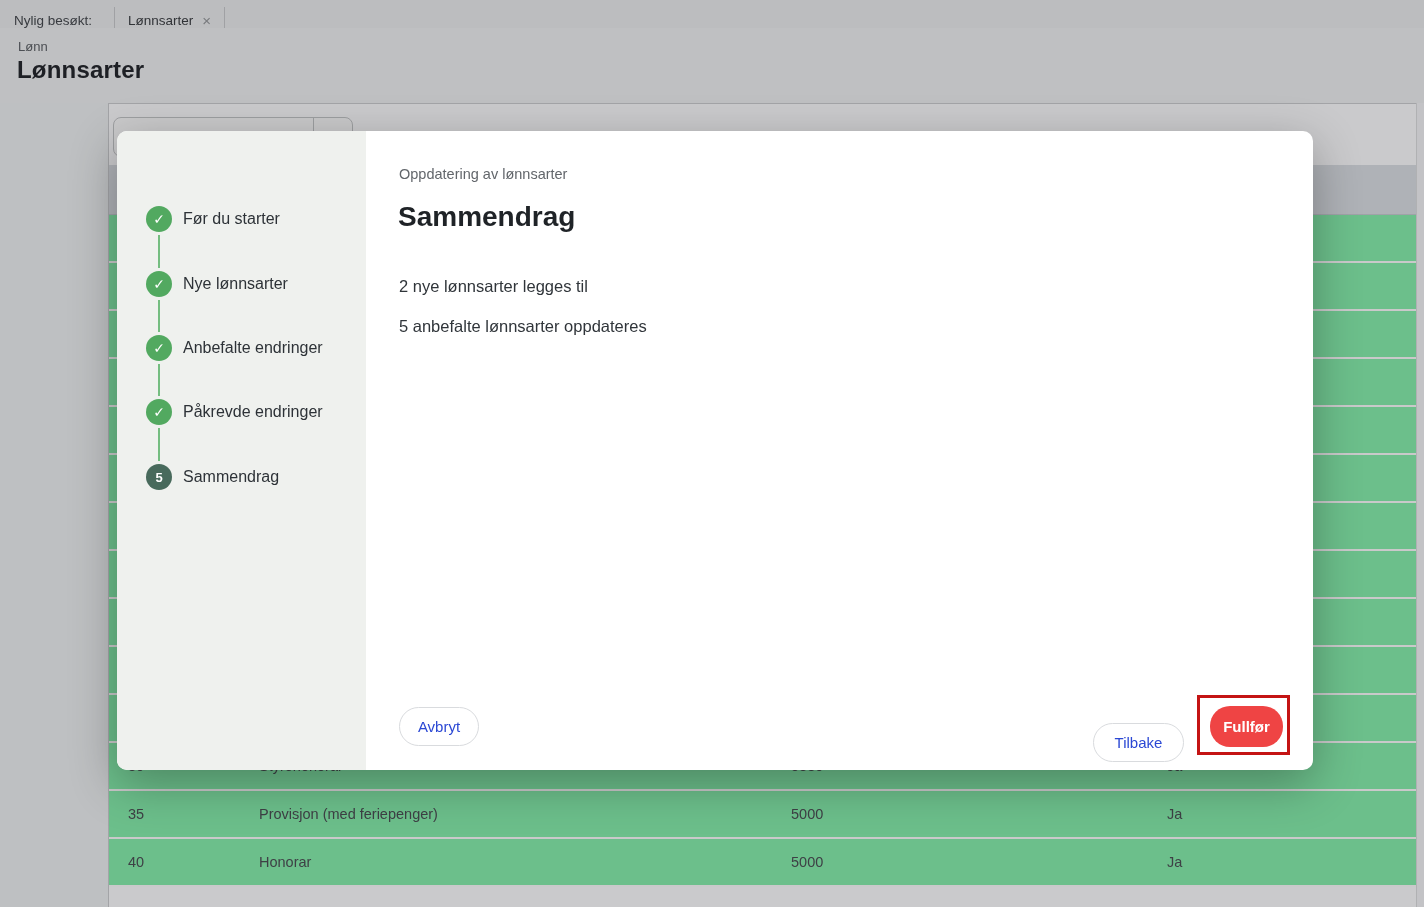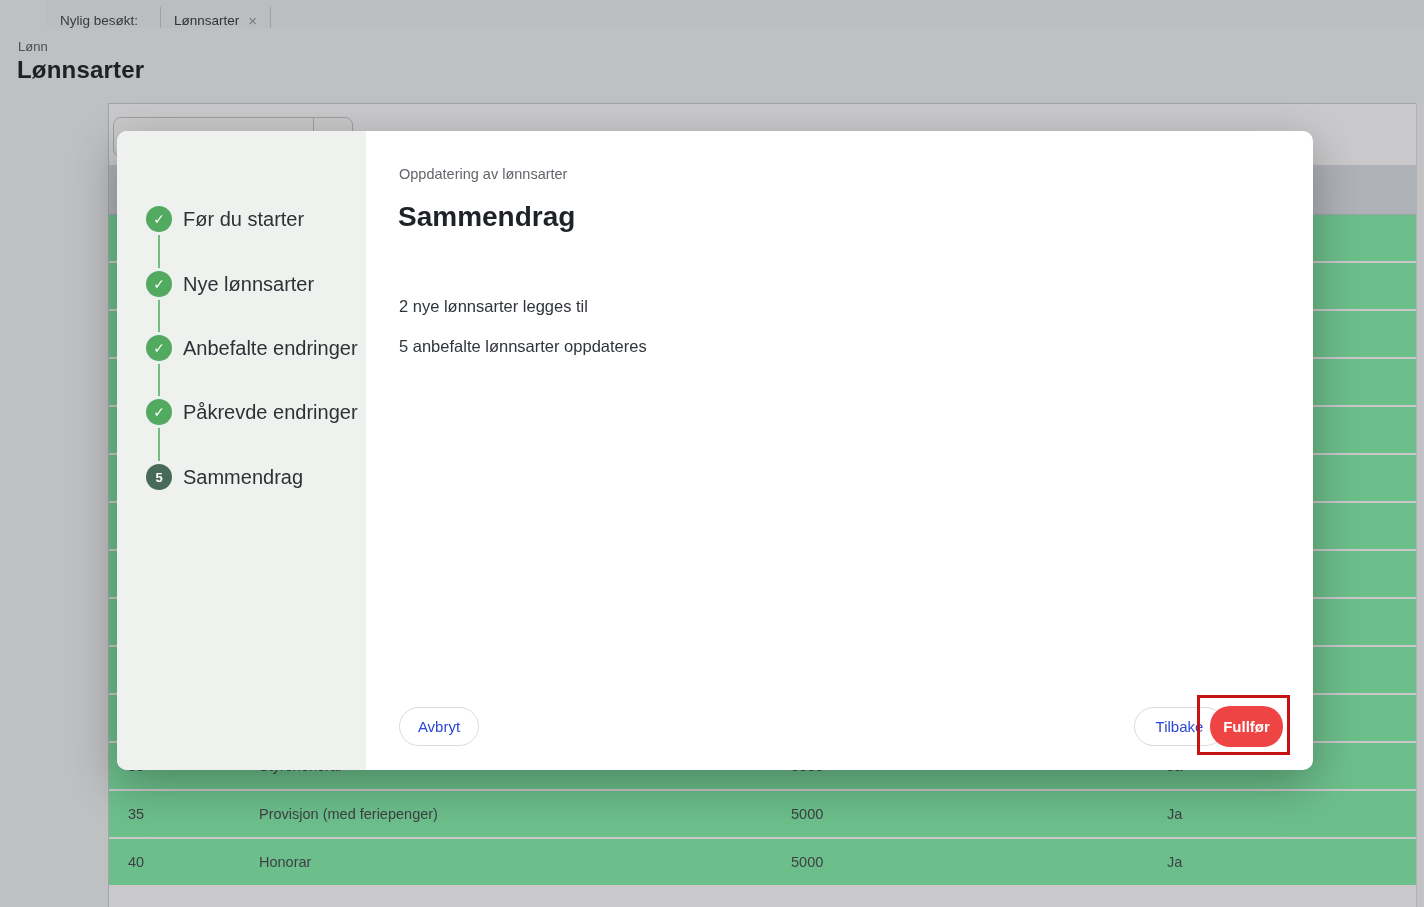--- a/index.html
+++ b/index.html
@@ -13,21 +13,21 @@
     width: 1424px; height: 907px;
     background: #eef0f1;
     overflow: hidden;
   }
 
   
   .tabbar {
     position: absolute; top: 0; left: 0; right: 0; height: 42px;
     background: #ebeced;
     border-bottom: 1px solid #d2d3d5;
-    display: flex; align-items: center; margin-left: 46px;
+    display: flex; align-items: center;
   }
   .tabbar-label {
     margin-left: 14px;
     font-size: 13.5px; color: #44484d;
   }
   .tab {
     height: 27px; margin-left: 22px;
     border-left: 1px solid #c7c9cb; border-right: 1px solid #c7c9cb;
     display: flex; align-items: center;
     padding: 0 13px;
@@ -110,40 +110,40 @@
     display: flex; align-items: center;
     cursor: default;
   }
   .step-circle {
     width: 26px; height: 26px; border-radius: 50%;
     background: #52a960; color: #ffffff;
     display: flex; align-items: center; justify-content: center;
     font-size: 14px; flex: none;
   }
   .step-circle.current { background: #486a5c; font-size: 13px; font-weight: 700; }
-  .step-label { margin-left: 11px; font-size: 20px; color: #2d3237; white-space: nowrap; }
+  .step-label { margin-left: 11px; font-size: 16px; color: #2d3237; white-space: nowrap; }
   .connector { position: absolute; left: 41px; width: 2px; background: #74bd80; }
 
   .modal-content { flex: 1; position: relative; }
   .eyebrow { position: absolute; left: 33px; top: 35px; font-size: 14.5px; color: #62666b; }
   .modal-title { position: absolute; left: 32px; top: 70px; font-size: 28px; font-weight: 600; color: #1f2327; }
-  .summary { position: absolute; left: 33px; top: 146px; margin-top: 20px; }
+  .summary { position: absolute; left: 33px; top: 146px; }
   .summary p { margin: 0 0 22px 0; font-size: 16.5px; line-height: 18px; color: #30353a; }
 
   .btn {
     position: absolute; top: 576px; height: 39px;
     border-radius: 20px; font-size: 15px;
     font-family: "Liberation Sans", sans-serif;
     display: inline-flex; align-items: center; justify-content: center;
     cursor: pointer;
   }
   .btn-outline { background: #ffffff; border: 1px solid #d9dbde; color: #2b48d4; }
   .btn-primary { background: #ef4444; border: none; color: #ffffff; font-weight: 600; }
   .btn-cancel { left: 33px; width: 80px; }
-  .btn-back   { left: 768px; width: 91px; }
+  .btn-back   { left: 727px; width: 91px; margin-top: 16px; }
   .btn-finish { left: 844px; width: 73px; height: 41px; top: 575px; }
 
   
   .annotation-box {
     position: absolute; left: 1197px; top: 695px; width: 93px; height: 60px;
     border: 3px solid #c41414;
     z-index: 20;
     pointer-events: none;
   }
 </style>

